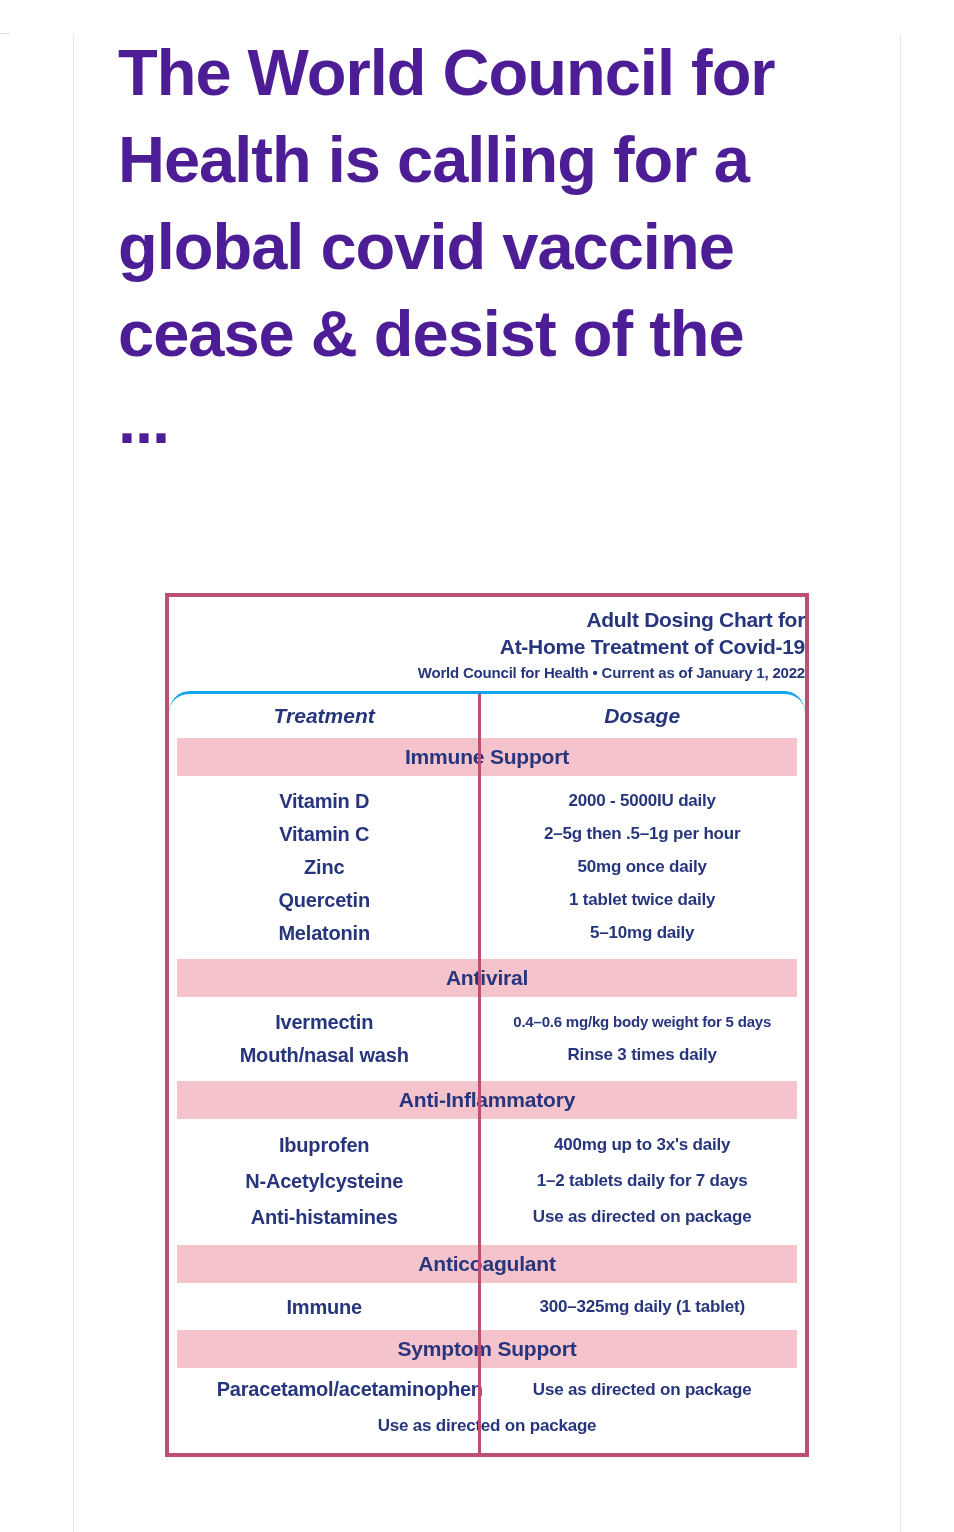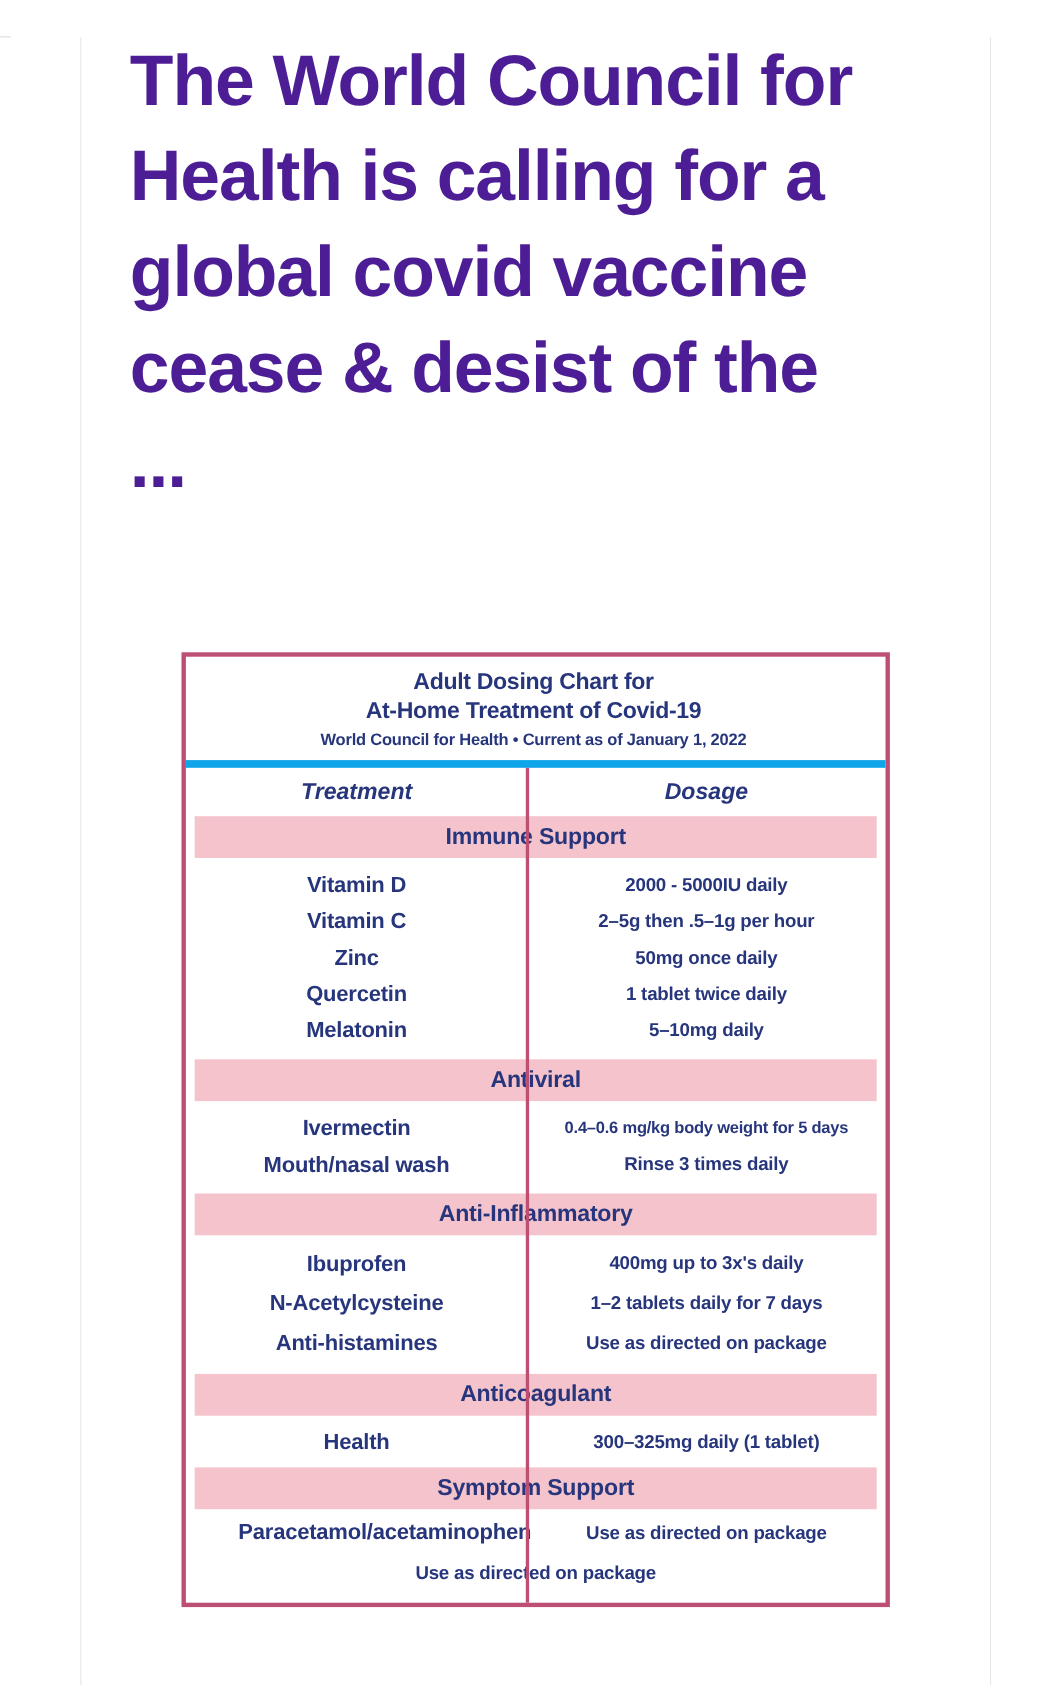--- a/index.html
+++ b/index.html
@@ -13,27 +13,27 @@
   .card { position: absolute; left: 73px; top: 34px; width: 828px; bottom: 0;
     background: #ffffff; border-left: 1px solid #e6e6e6; border-right: 1px solid #e6e6e6; }
 
   .headline { margin: -5px 30px 0 44px; color: #4c1d95;
     font-size: 65px; line-height: 87px; font-weight: 600; letter-spacing: -1px; }
   .headline .hl-line { white-space: nowrap; }
 
   .chart { width: 644px; margin: 129px auto 0; background: #ffffff;
     border: 4px solid #bc4f72; color: #27367c; }
 
-  .chart-title { text-align: center; padding: 9px 12px 8px 8px; }
+  .chart-title { text-align: right; padding: 9px 0 8px 8px; }
   .chart-title .t1, .chart-title .t2 { font-size: 21px; font-weight: bold;
     line-height: 27px; letter-spacing: -0.3px; }
   .chart-title .sub { font-size: 15px; font-weight: bold; line-height: 20px;
     margin-top: 3px; letter-spacing: -0.2px; }
 
-  .chart-body { border-top: 7px solid #0ea5e9; position: relative; }
+  .chart-body { border-top: 3px solid #0ea5e9; position: relative; border-radius: 21px; }
   .vdivider { position: absolute; top: 0; bottom: 0; left: calc(48.8% - 1.5px);
     width: 3px; background: #bc4f72; z-index: 2; }
 
   .colheads { display: flex; height: 44px; align-items: center; }
   .colheads .ch { font-size: 21px; font-weight: bold; font-style: italic;
     text-align: center; }
   .colheads .ch.left { width: 48.8%; }
   .colheads .ch.right { flex: 1; }
 
   .band { margin: 0 8px; height: 38px; background: #f5c3cb;
@@ -140,21 +140,21 @@
           <div class="ct">Anti-histamines</div>
           <div class="cd">Use as directed on package</div>
         </div>
       </div>
 
       <div class="band">
         <span class="band-label">Anticoagulant</span>
       </div>
       <div class="rows pad-tight">
         <div class="row">
-          <div class="ct">Health</div>
+          <div class="ct">Immune</div>
           <div class="cd">300–325mg daily (1 tablet)</div>
         </div>
       </div>
 
       <div class="band">
         <span class="band-label">Symptom Support</span>
       </div>
       <div class="rows">
         <div class="row top-align">
           <div class="ct">

